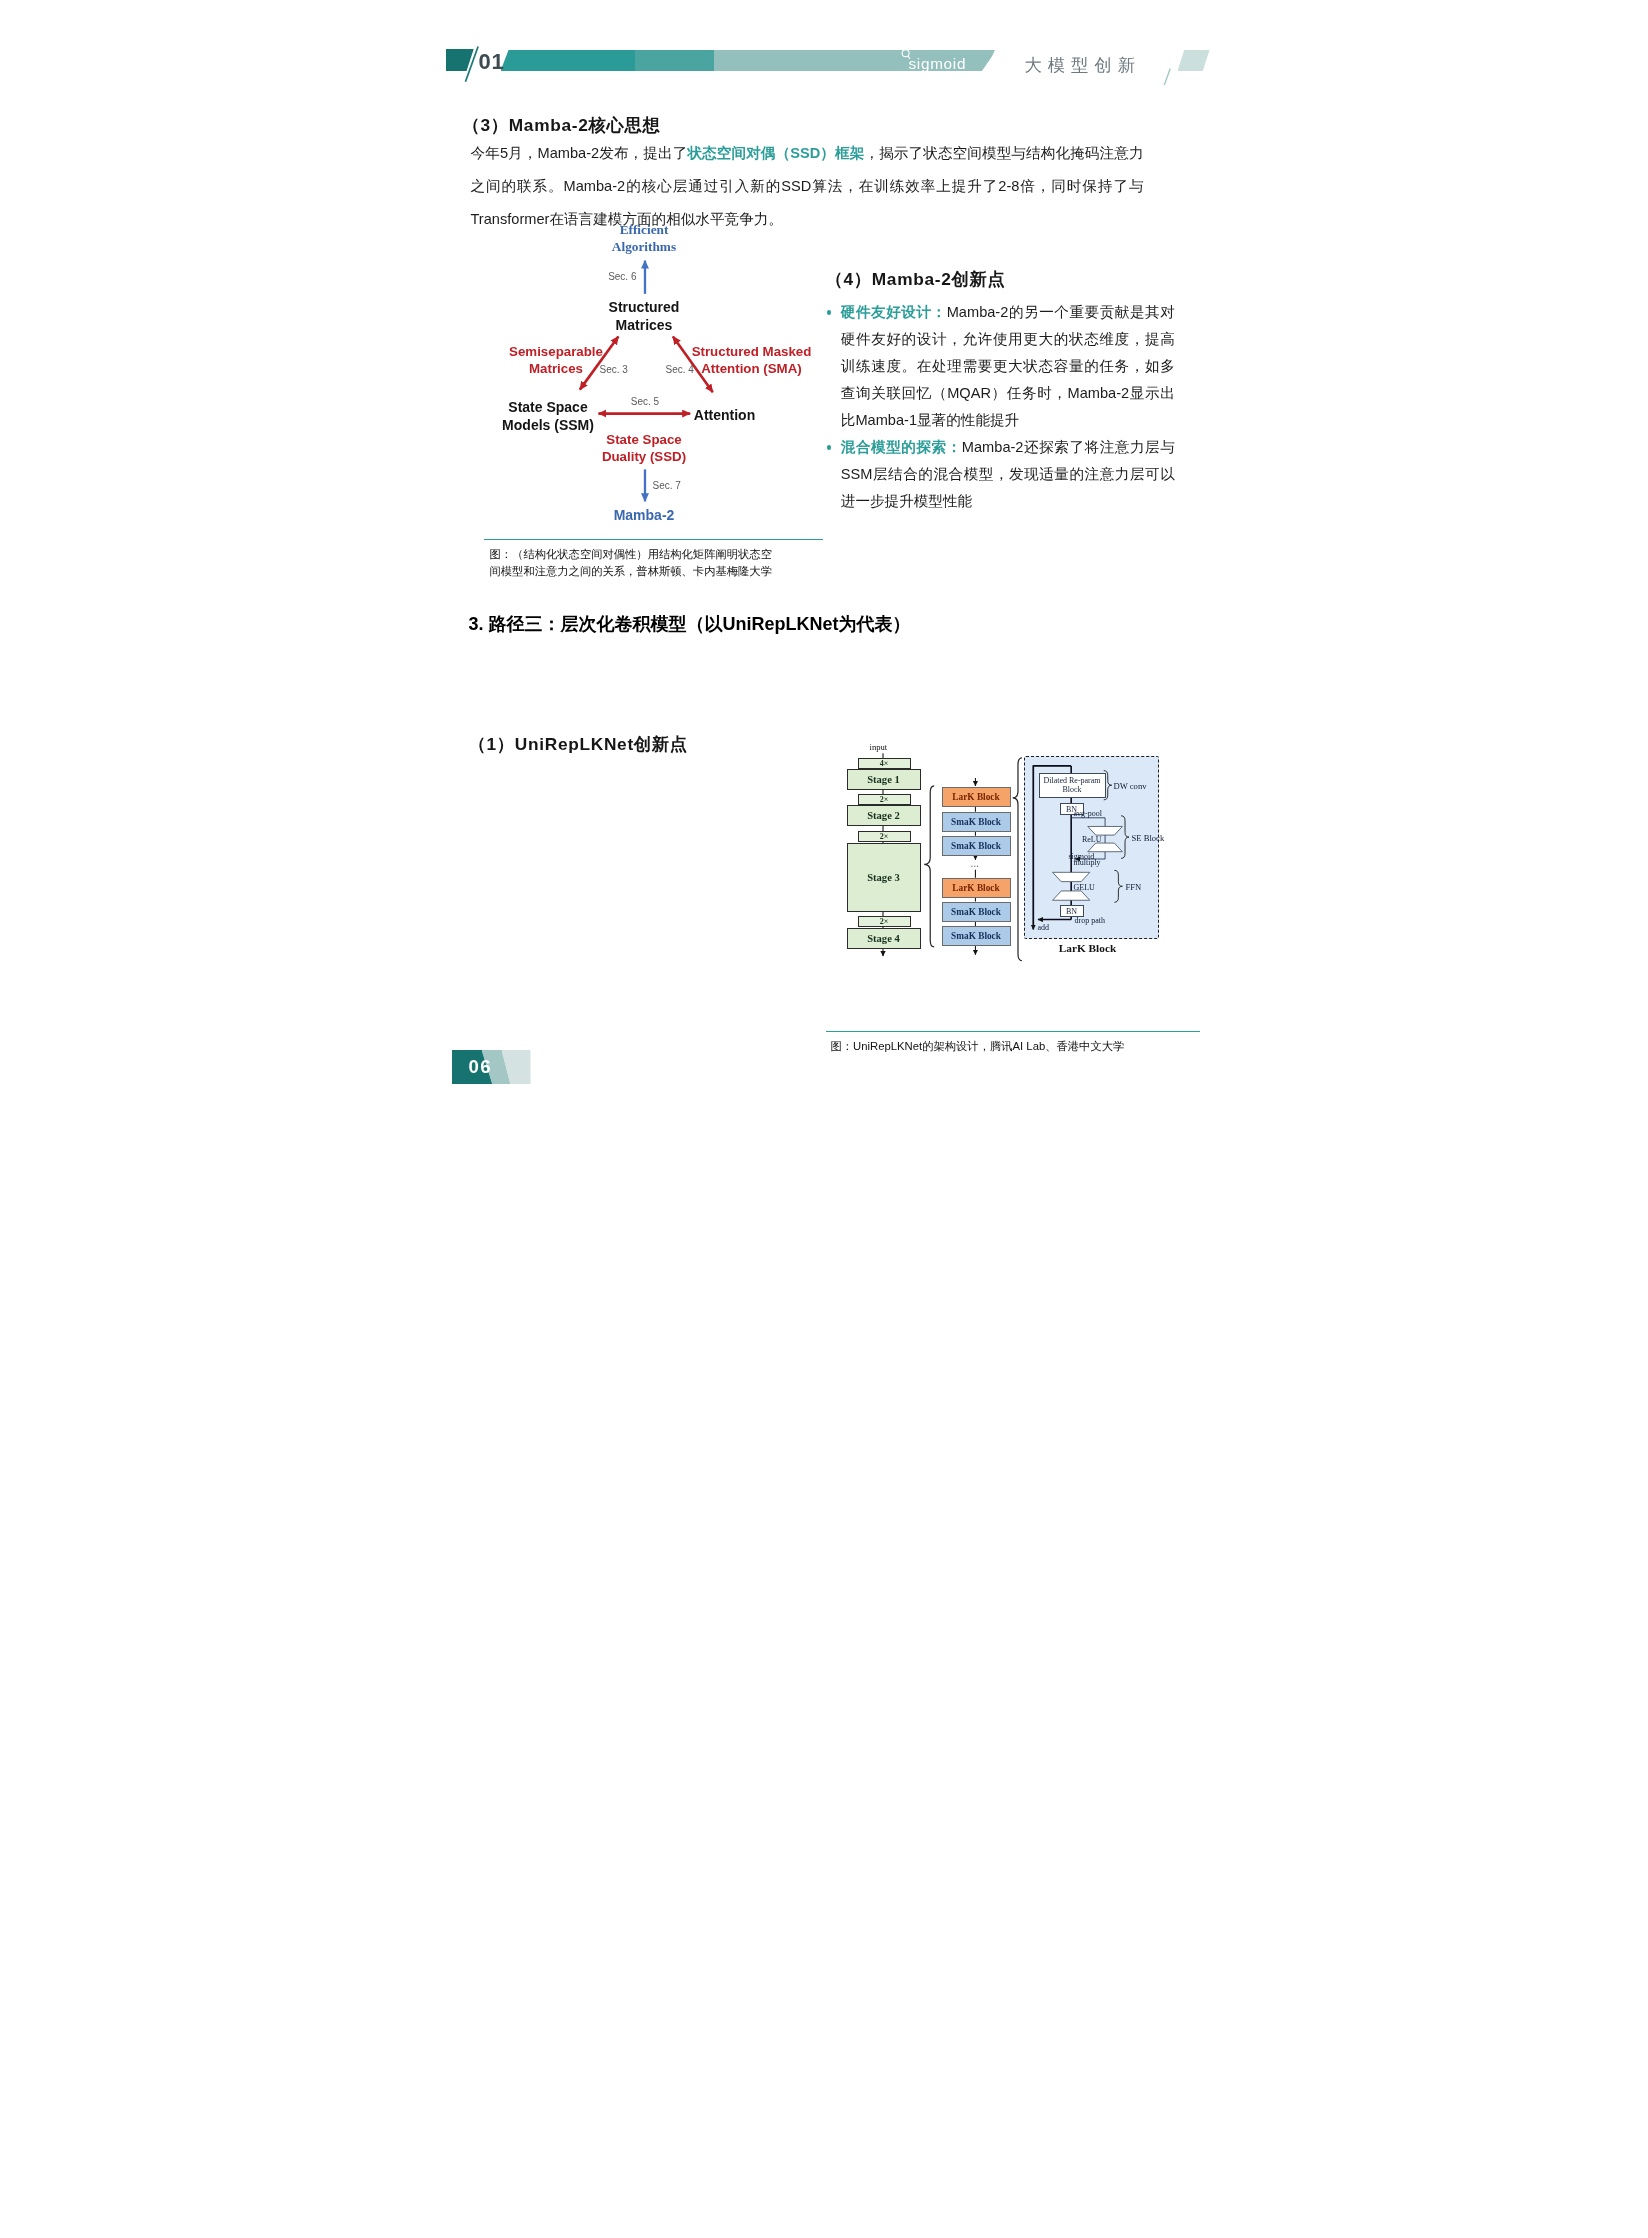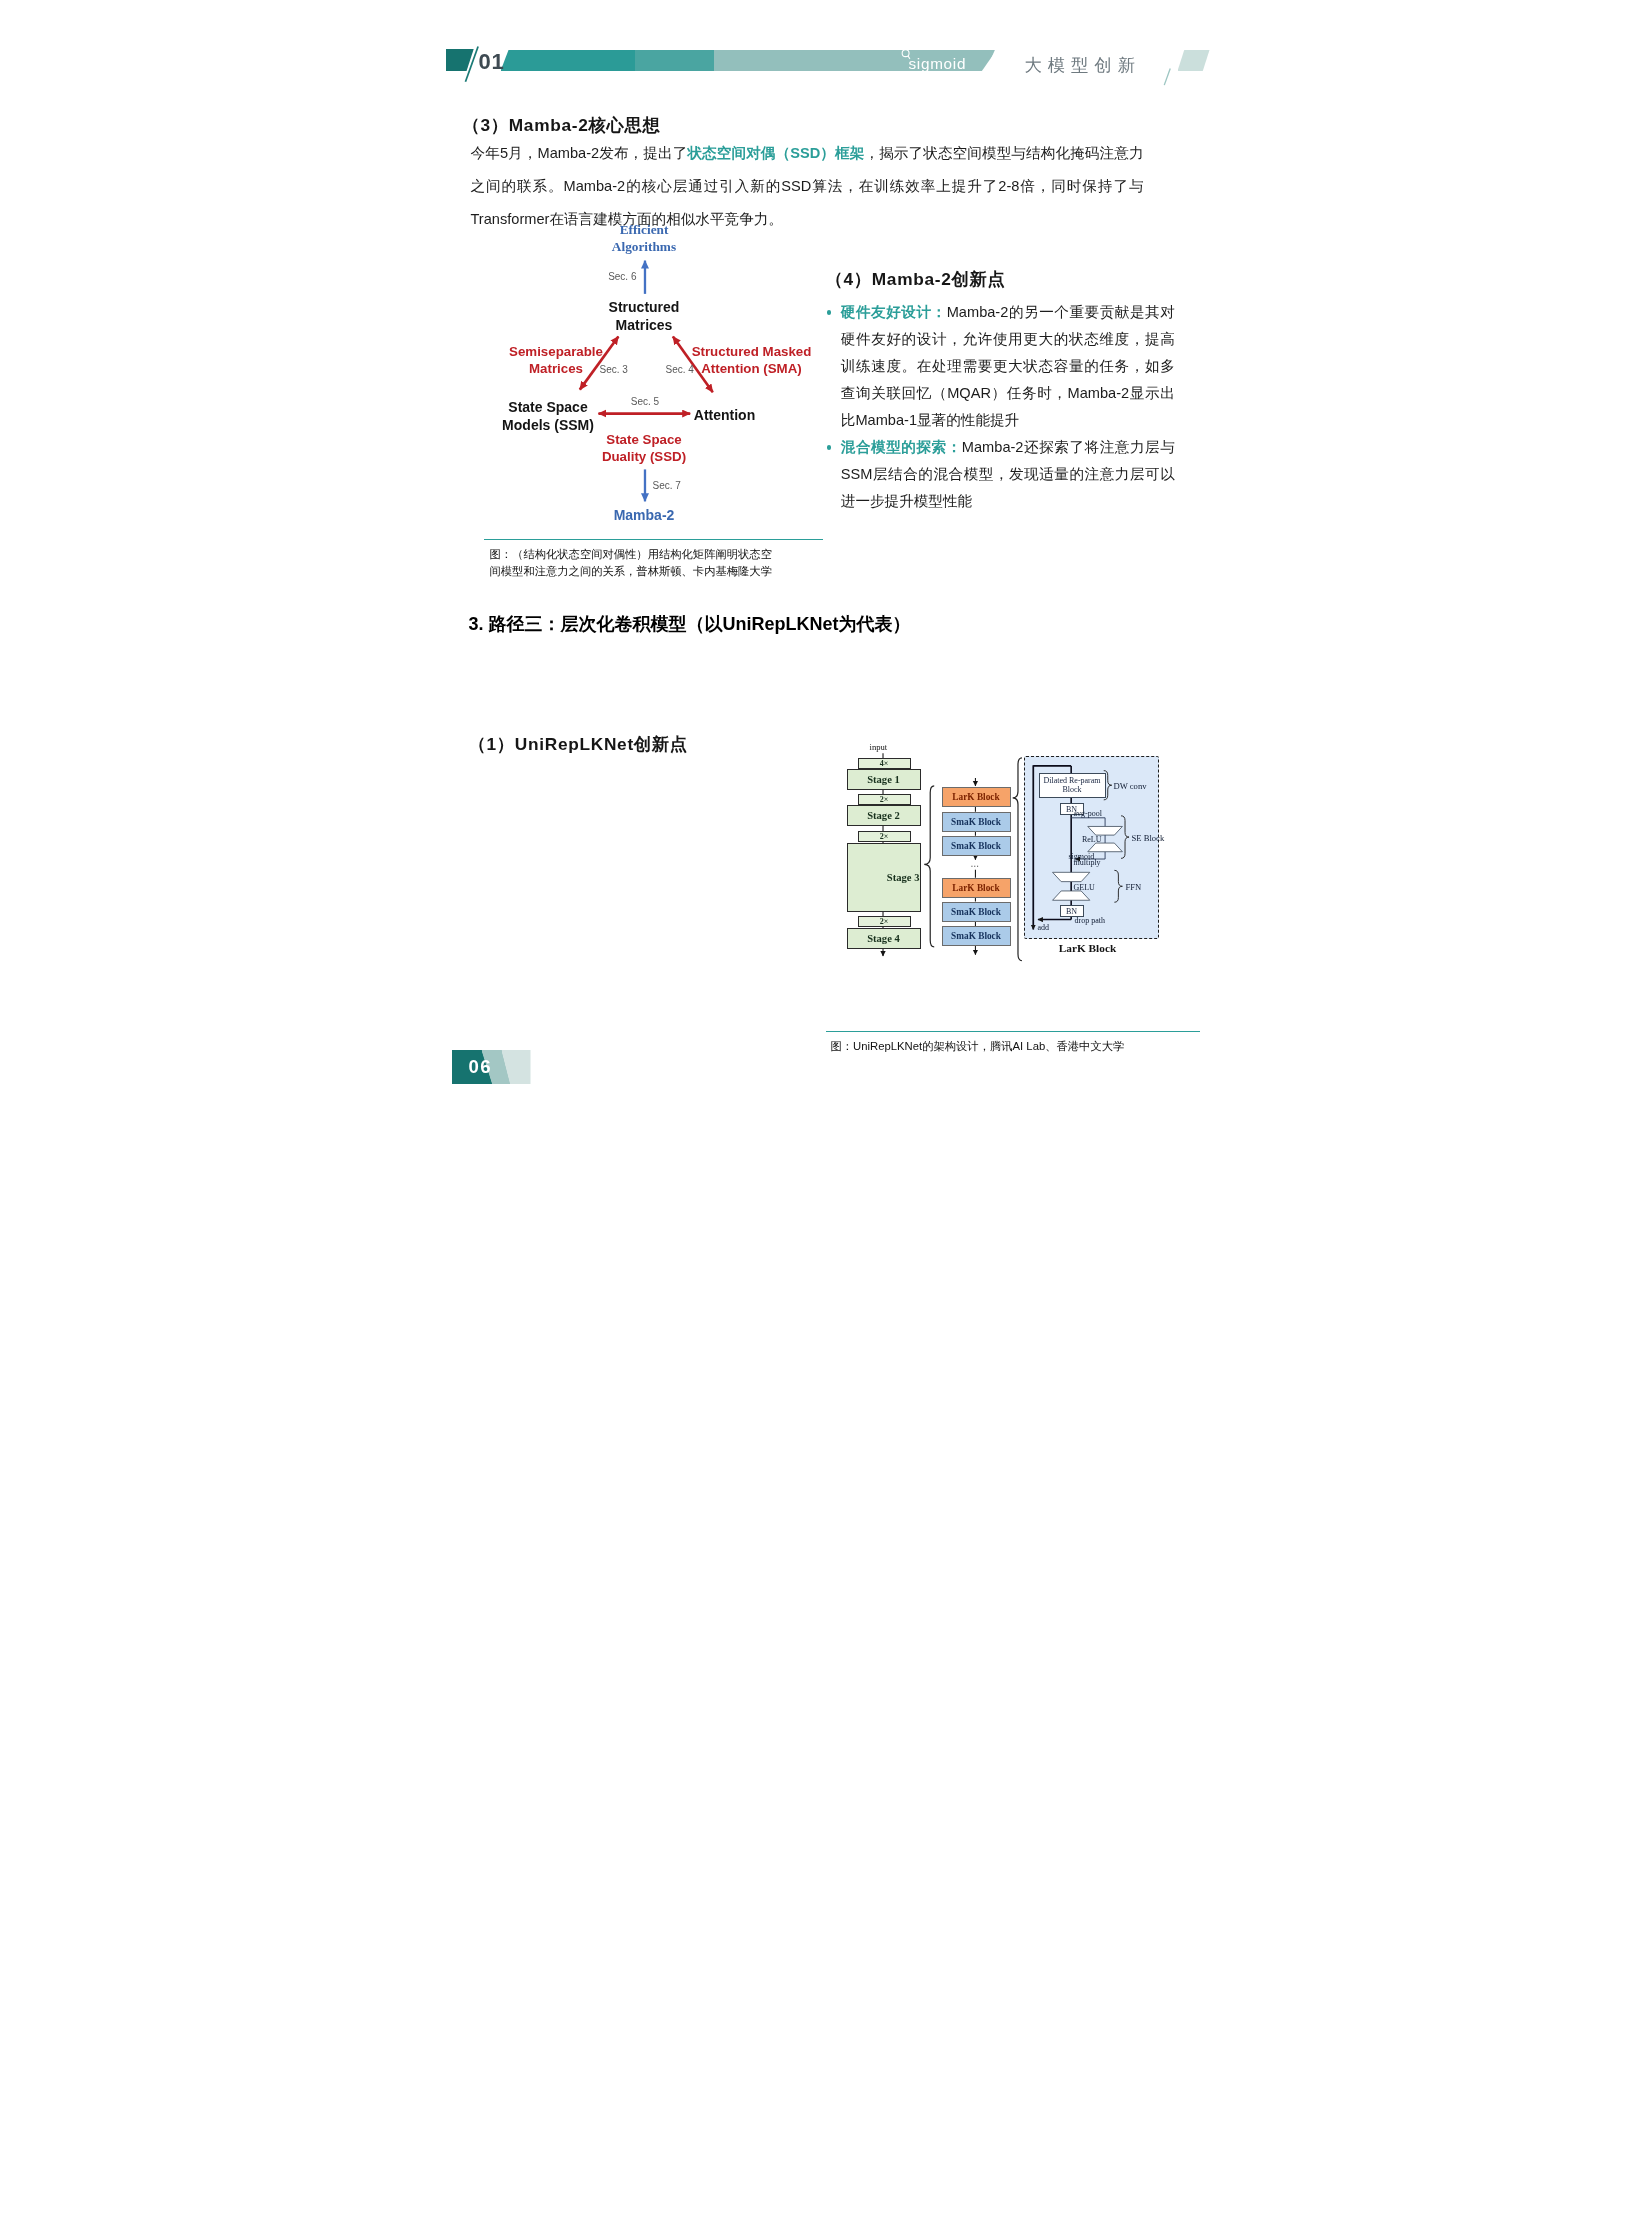--- a/index.html
+++ b/index.html
@@ -197,21 +197,21 @@
     </div>
   <div class="abs gbar" style="left:446px;top:794px;width:51px;height:8.6px;">
       <span>2×</span>
     </div>
   <div class="abs gbox" style="left:435px;top:805px;width:72px;height:19px;">
       <span>Stage 2</span>
     </div>
   <div class="abs gbar" style="left:446px;top:831px;width:51px;height:8.6px;">
       <span>2×</span>
     </div>
-  <div class="abs gbox" style="left:435px;top:843px;width:72px;height:67px;justify-content:flex-end;">
+  <div class="abs gbox" style="left:435px;top:843px;width:72px;height:67px;">
       <span>Stage 3</span>
     </div>
   <div class="abs gbar" style="left:446px;top:916px;width:51px;height:8.6px;">
       <span>2×</span>
     </div>
   <div class="abs gbox" style="left:435px;top:928px;width:72px;height:19px;">
       <span>Stage 4</span>
     </div>
 
   <div class="abs oblock" style="left:530px;top:787px;width:67px;height:18px;">

